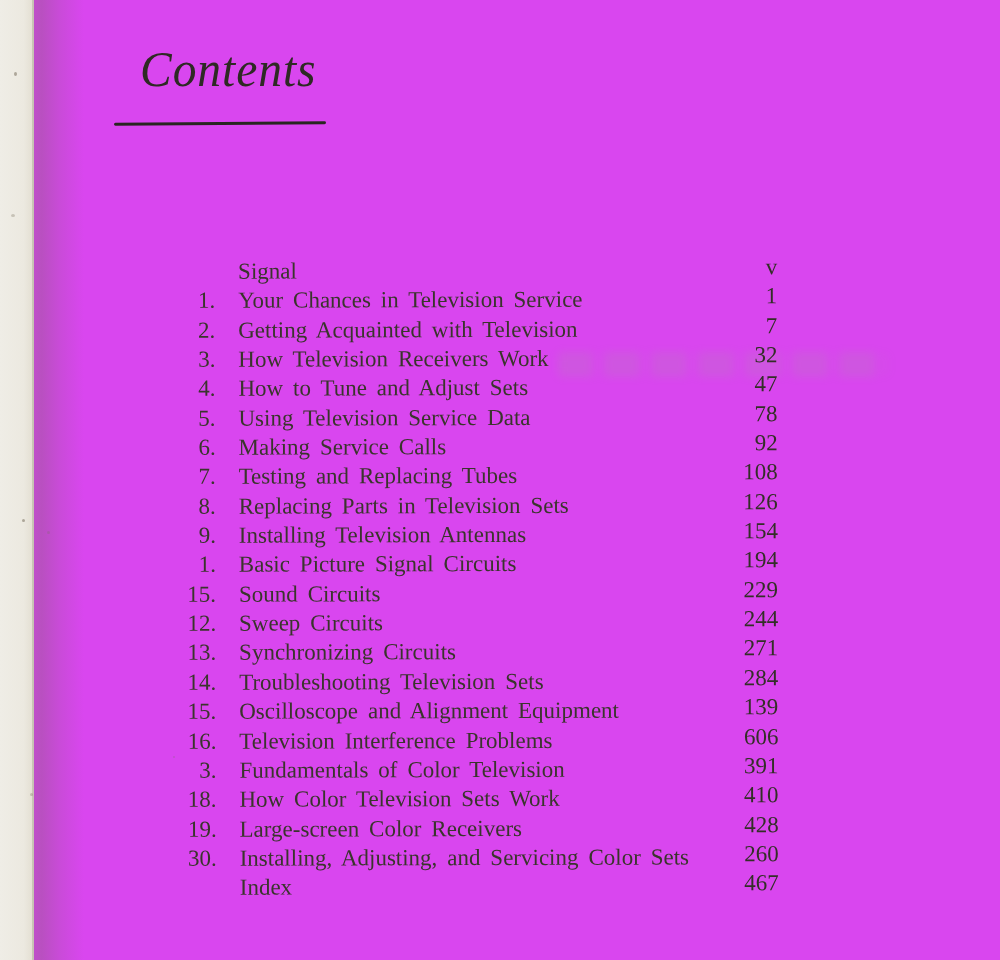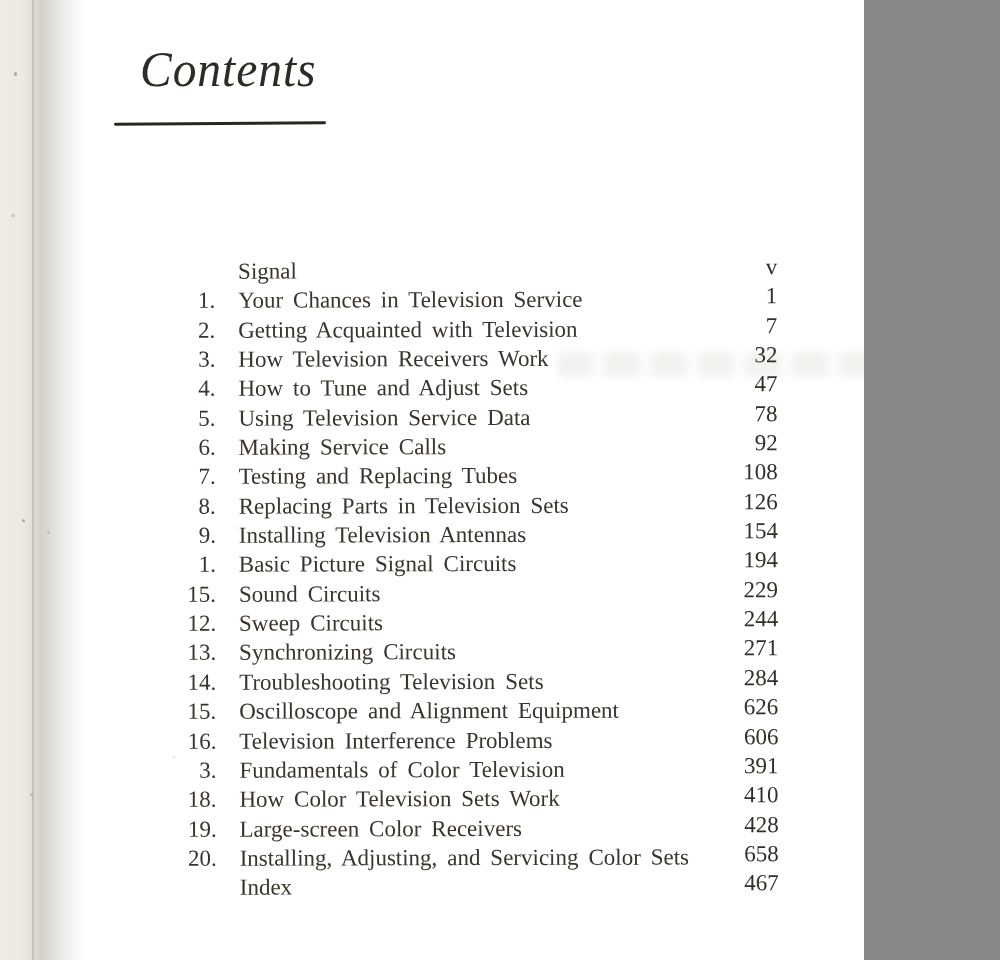--- a/index.html
+++ b/index.html
@@ -3,23 +3,23 @@
 <meta charset="utf-8">
 <style>
   html, body {
     margin: 0;
     padding: 0;
     background: #888;
     font-family: "Liberation Serif", serif;
   }
   .scan {
     position: relative;
-    width: 864px;
+    width: 1000px;
     height: 960px;
-    background: #ffffff;
+    background: #d946ef;
     overflow: hidden;
     color: #3a352c;
   }
   
   .underpage {
     position: absolute;
     left: 0; top: 0;
     width: 34px; height: 960px;
     background: linear-gradient(90deg, #efede6 0%, #ece9e0 70%, #e2ddd0 100%);
   }
@@ -218,21 +218,21 @@
 
     <div class="toc-row">
       <span class="toc-num">14.</span>
       <span class="toc-title">Troubleshooting Television Sets</span>
       <span class="toc-page">284</span>
     </div>
 
     <div class="toc-row">
       <span class="toc-num">15.</span>
       <span class="toc-title">Oscilloscope and Alignment Equipment</span>
-      <span class="toc-page">626</span>
+      <span class="toc-page">139</span>
     </div>
 
     <div class="toc-row">
       <span class="toc-num">16.</span>
       <span class="toc-title">Television Interference Problems</span>
       <span class="toc-page">606</span>
     </div>
 
     <div class="toc-row">
       <span class="toc-num">3.</span>
@@ -246,23 +246,23 @@
       <span class="toc-page">410</span>
     </div>
 
     <div class="toc-row">
       <span class="toc-num">19.</span>
       <span class="toc-title">Large-screen Color Receivers</span>
       <span class="toc-page">428</span>
     </div>
 
     <div class="toc-row">
-      <span class="toc-num">20.</span>
+      <span class="toc-num">30.</span>
       <span class="toc-title">Installing, Adjusting, and Servicing Color Sets</span>
-      <span class="toc-page">658</span>
+      <span class="toc-page">260</span>
     </div>
 
     <div class="toc-row">
       <span class="toc-num"></span>
       <span class="toc-title">Index</span>
       <span class="toc-page">467</span>
     </div>
   </div>
 
 </div>

